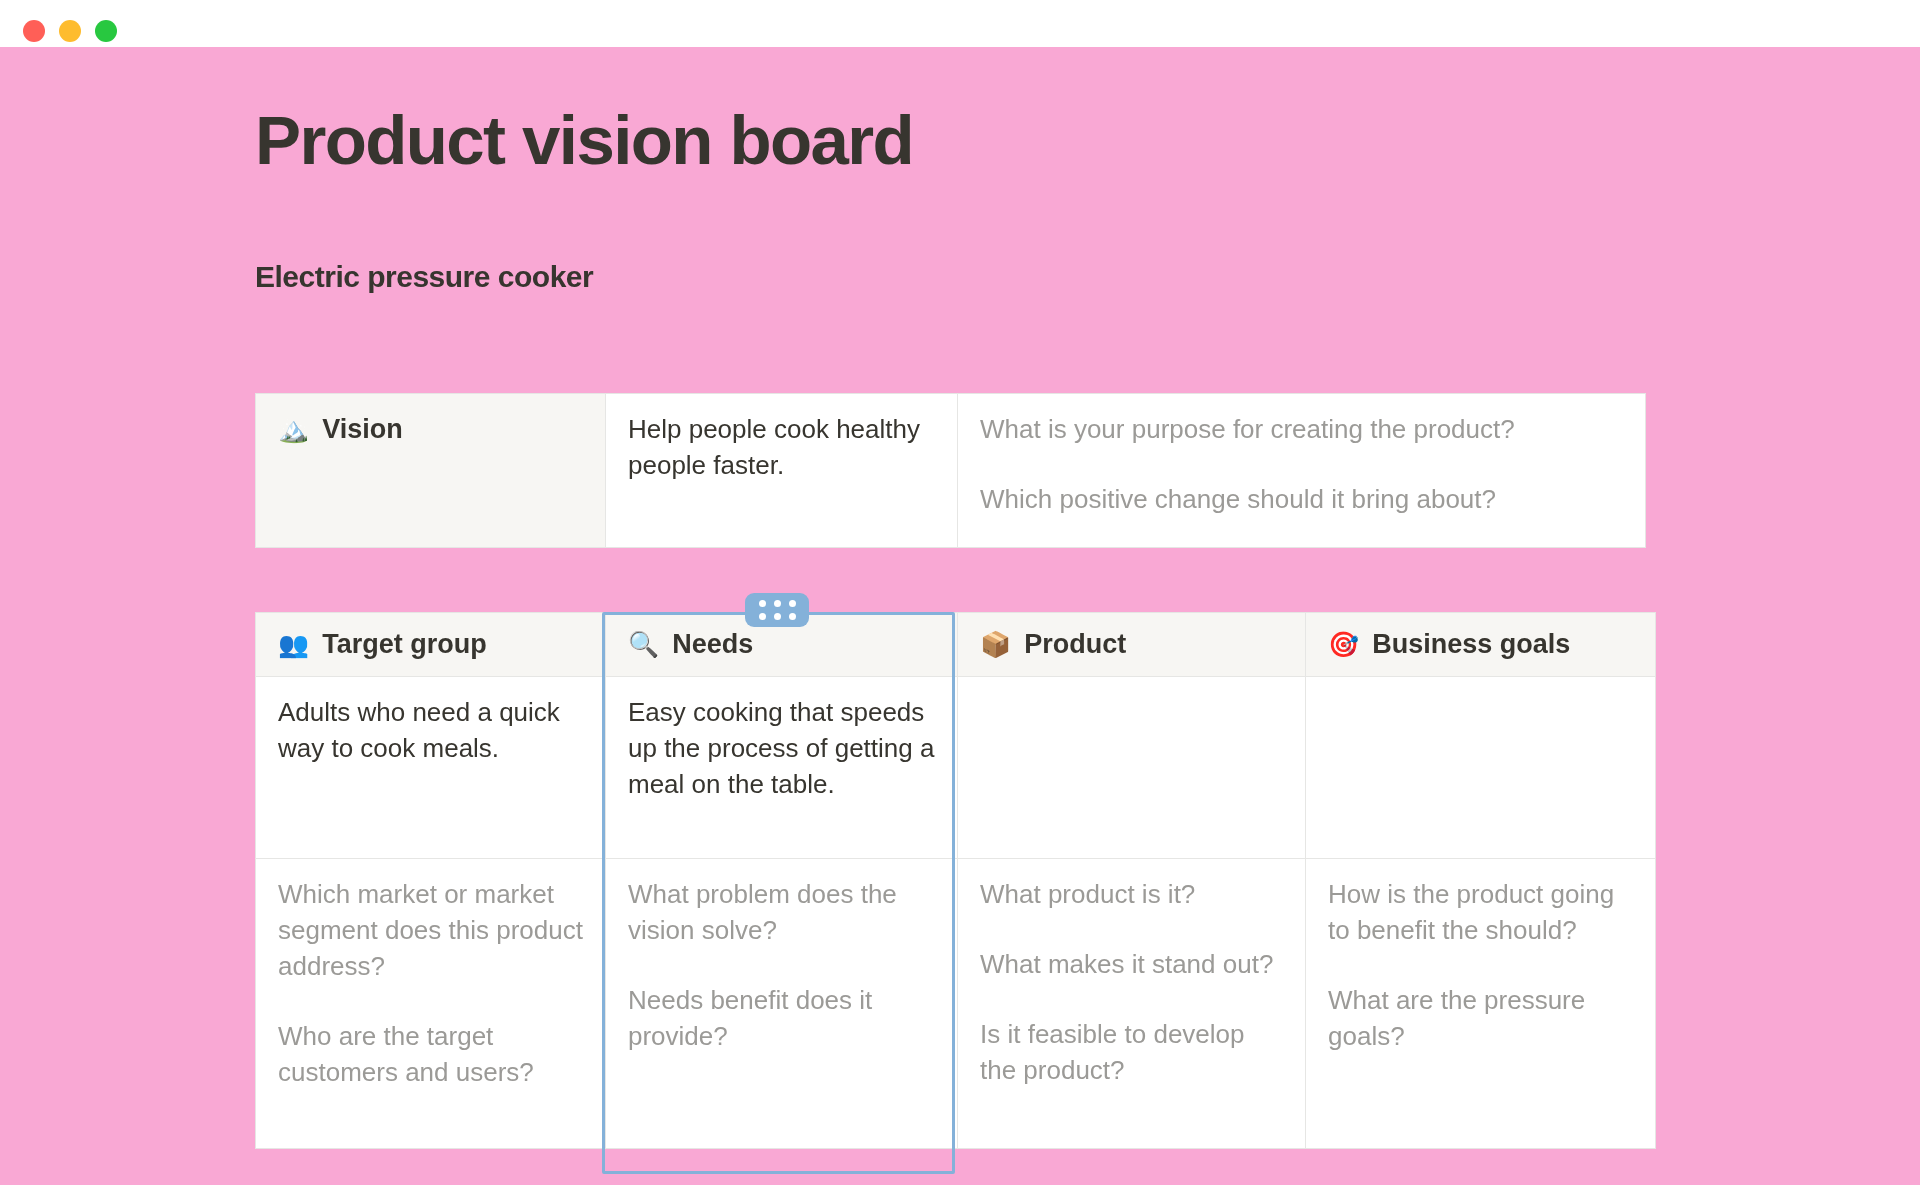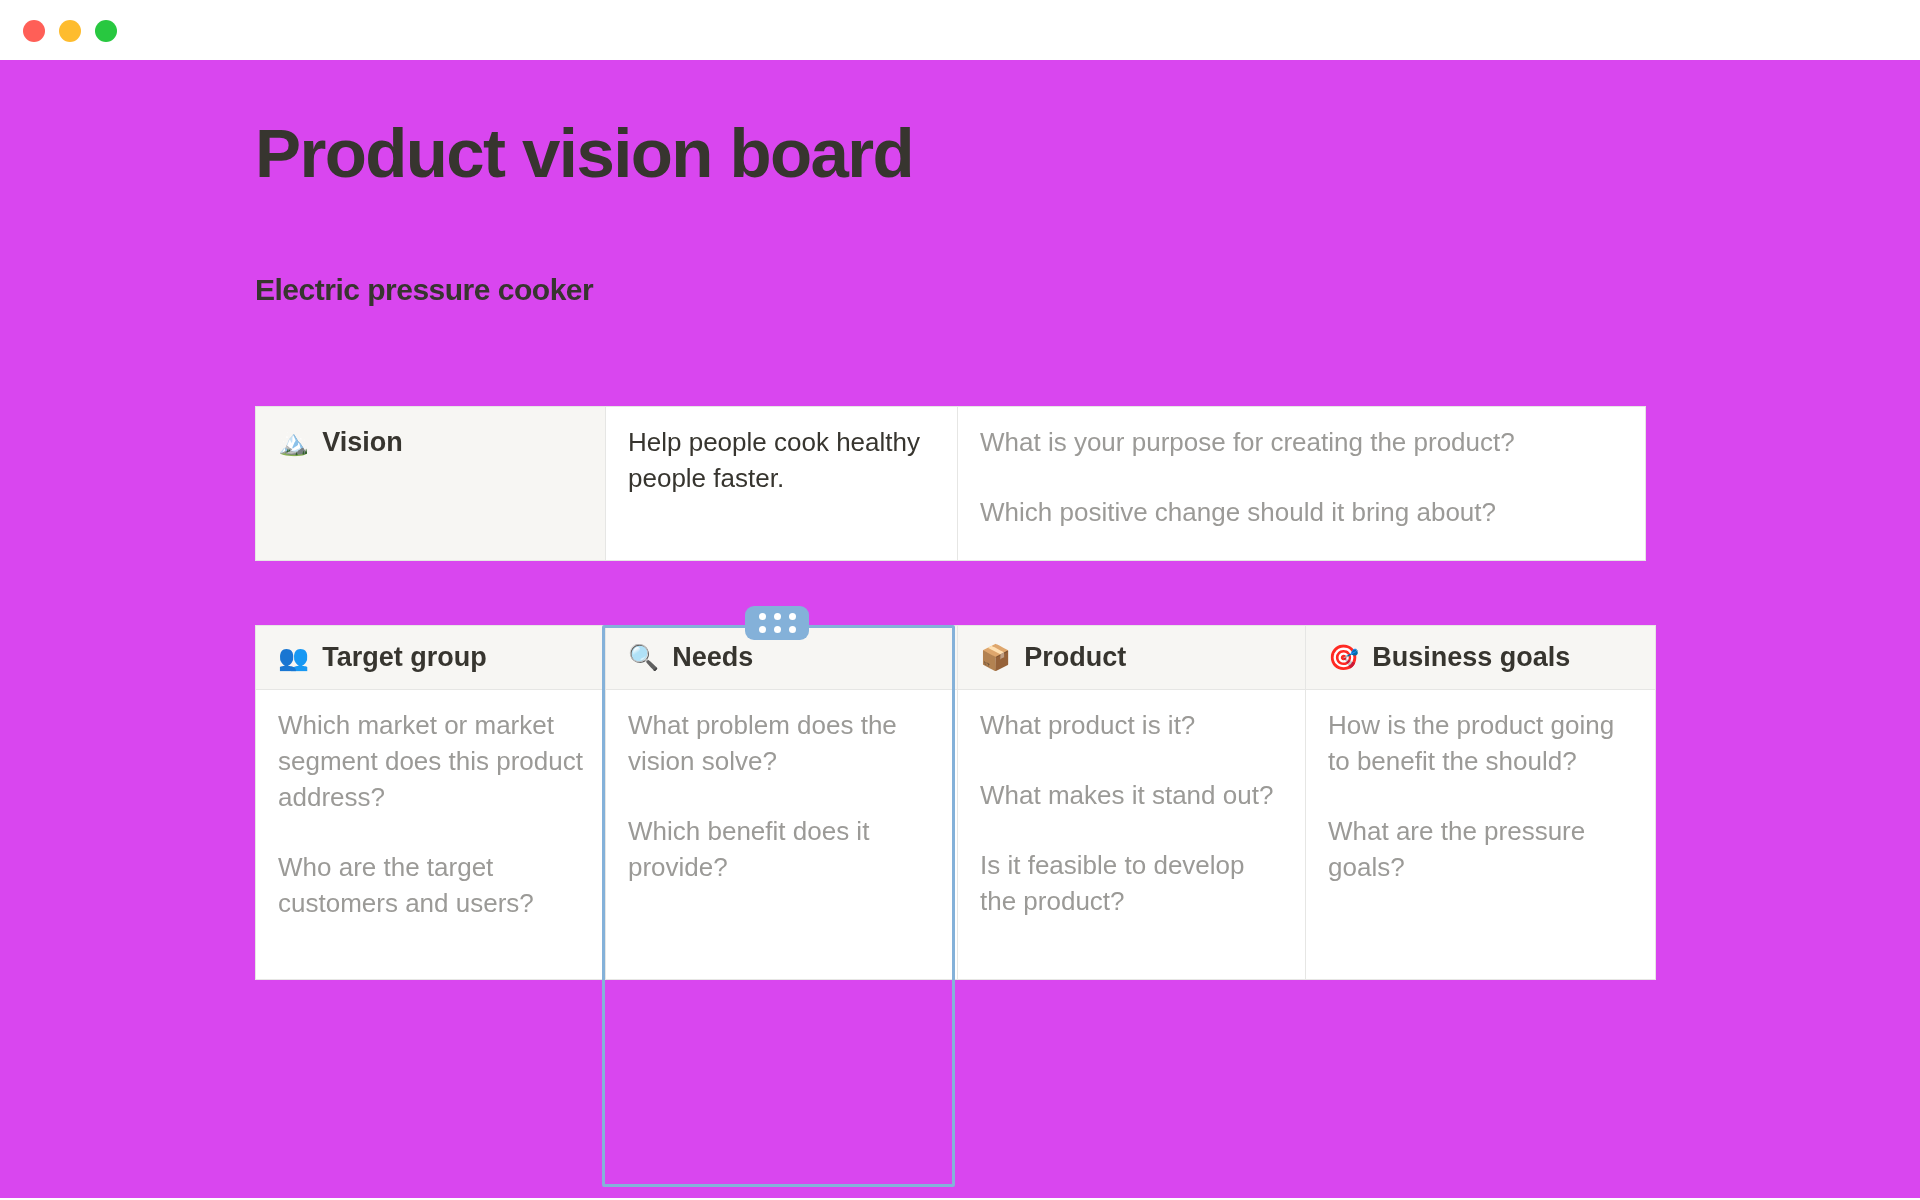--- a/index.html
+++ b/index.html
@@ -25,24 +25,24 @@
   }
   .traffic-lights { display: flex; gap: 14px; align-items: center; }
   .light { width: 22px; height: 22px; border-radius: 50%; display: block; }
   .light-close    { background: #ff5f57; }
   .light-minimize { background: #febc2e; }
   .light-zoom     { background: #28c840; }
 
   
   .page {
     position: absolute;
-    top: 60px; left: 0;
+    top: 47px; left: 0;
     width: 1920px;
     height: 1138px;
-    background: #d946ef;
+    background: #f9a8d4;
   }
 
   .page-title {
     position: absolute;
     left: 255px;
     top: 58px;
     font-size: 69px;
     font-weight: 700;
     letter-spacing: -1.6px;
     color: #37352f;
@@ -233,31 +233,45 @@
         </th>
         <th>
           <div class="cell-head-label">
             <span class="emoji">🎯</span>
             <span>Business goals</span>
           </div>
         </th>
       </tr>
     </thead>
     <tbody>
+      <tr class="row-content">
+        <td>
+          <div class="body-text">Adults who need a quick way to cook meals.</div>
+        </td>
+        <td>
+          <div class="body-text">Easy cooking that speeds up the process of getting a meal on the table.</div>
+        </td>
+        <td>
+          <div class="body-text"></div>
+        </td>
+        <td>
+          <div class="body-text"></div>
+        </td>
+      </tr>
       <tr class="row-hint">
         <td>
           <div class="hint">
             <p>Which market or market segment does this product address?</p>
             <p>Who are the target customers and users?</p>
           </div>
         </td>
         <td>
           <div class="hint">
             <p>What problem does the vision solve?</p>
-            <p>Which benefit does it provide?</p>
+            <p>Needs benefit does it provide?</p>
           </div>
         </td>
         <td>
           <div class="hint">
             <p>What product is it?</p>
             <p>What makes it stand out?</p>
             <p>Is it feasible to develop the product?</p>
           </div>
         </td>
         <td>

